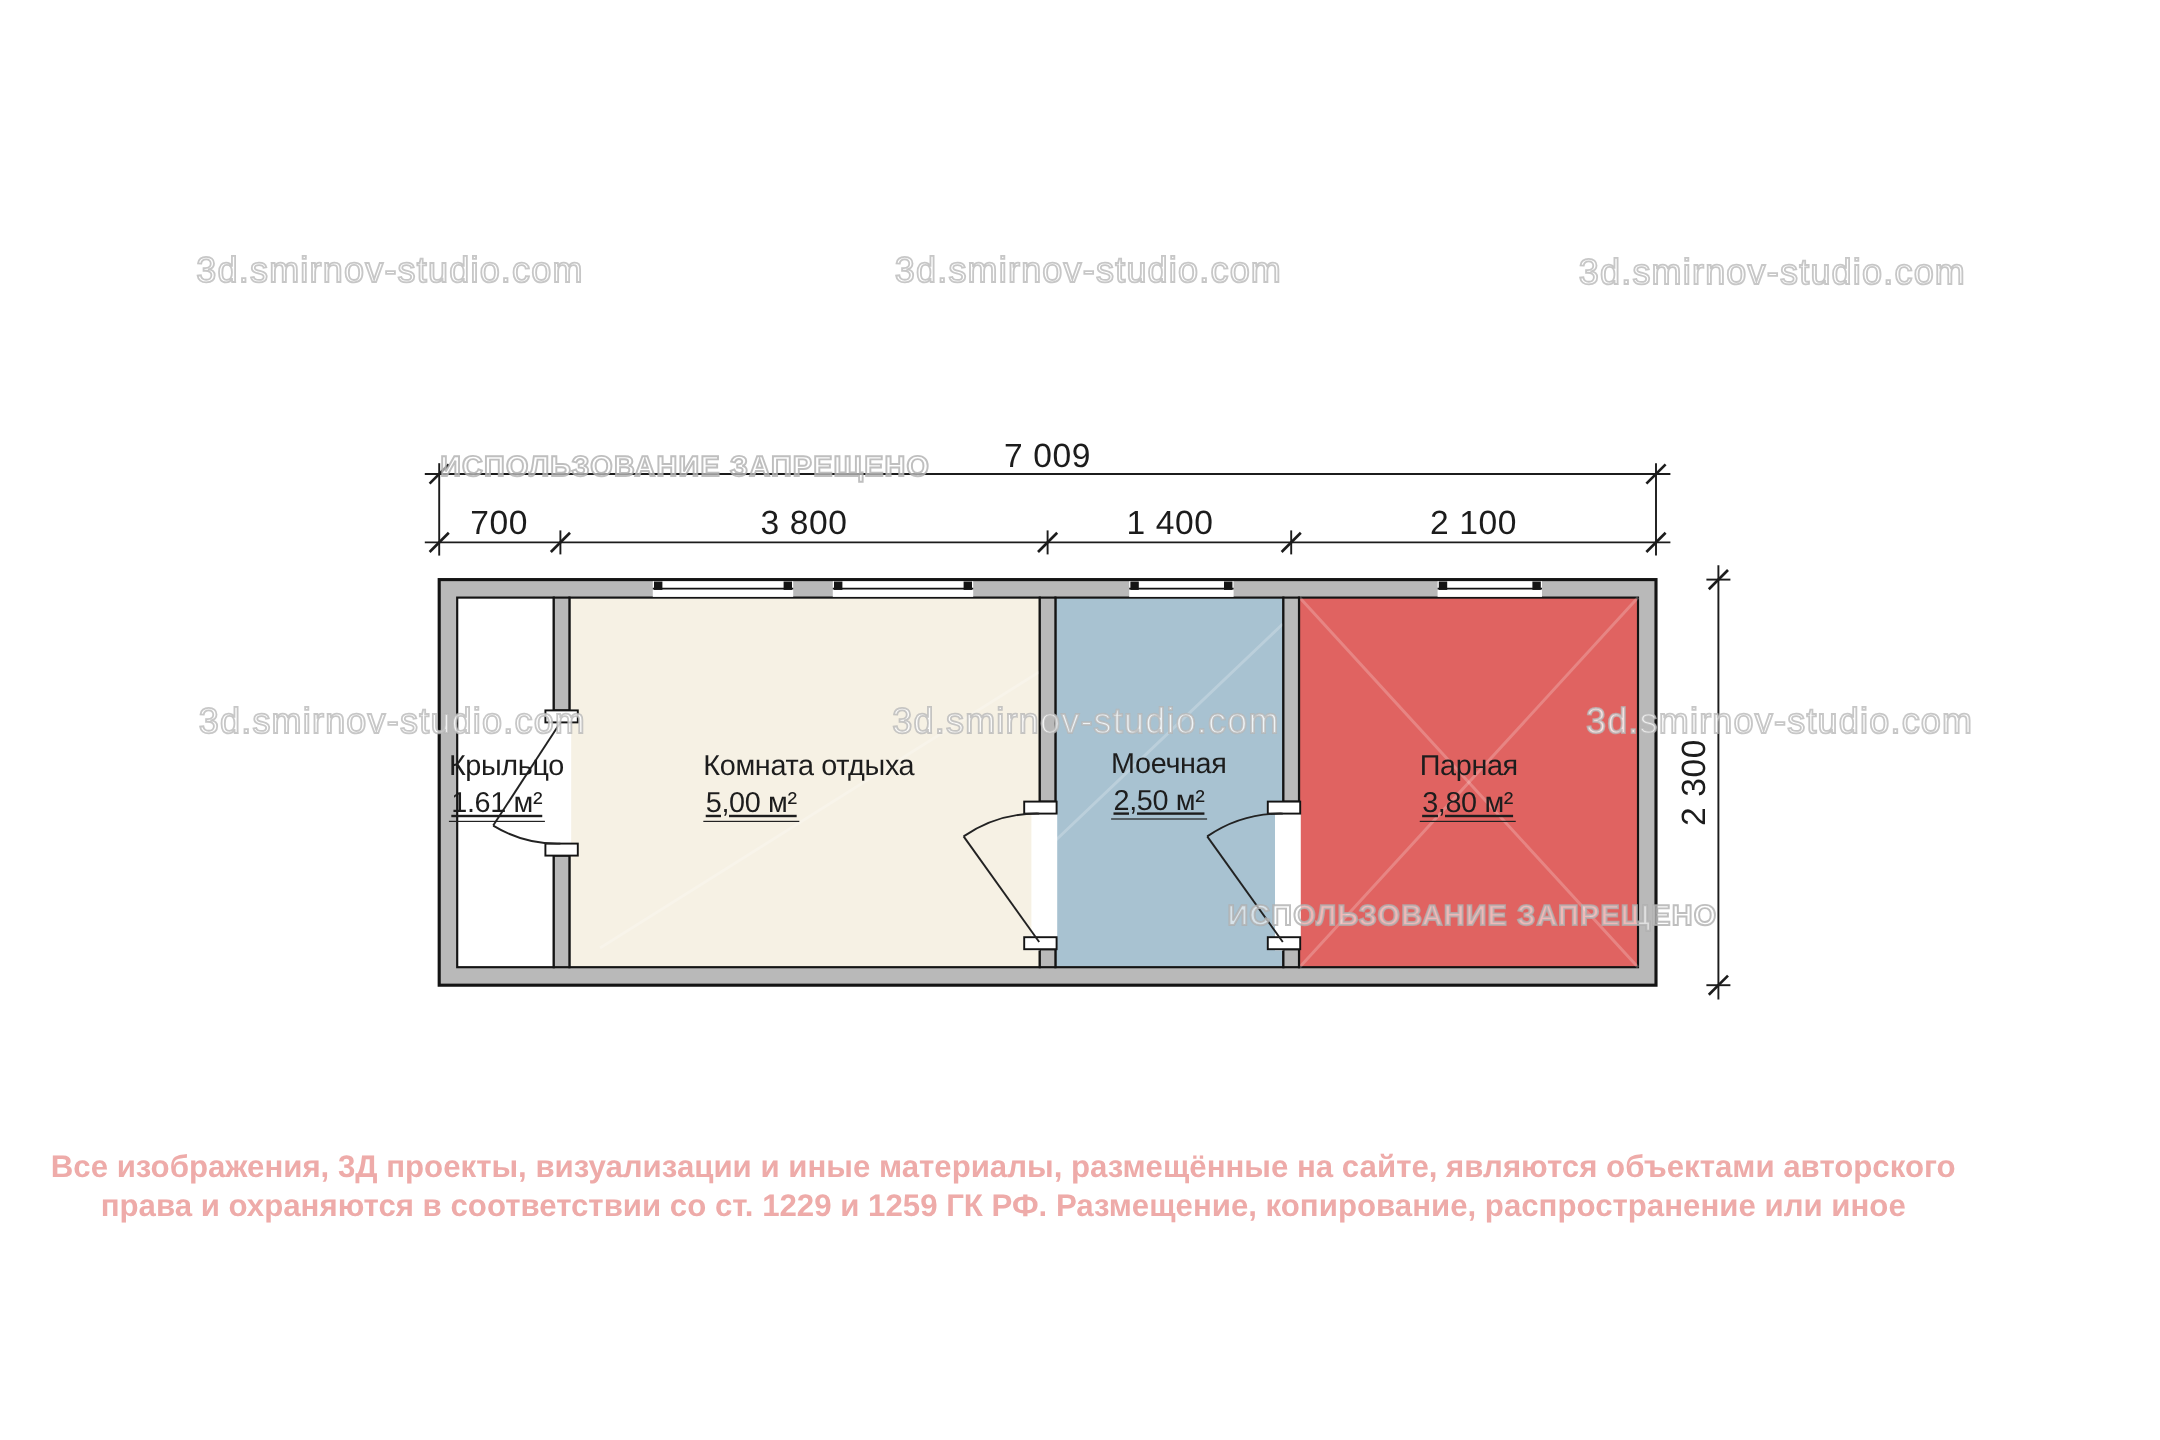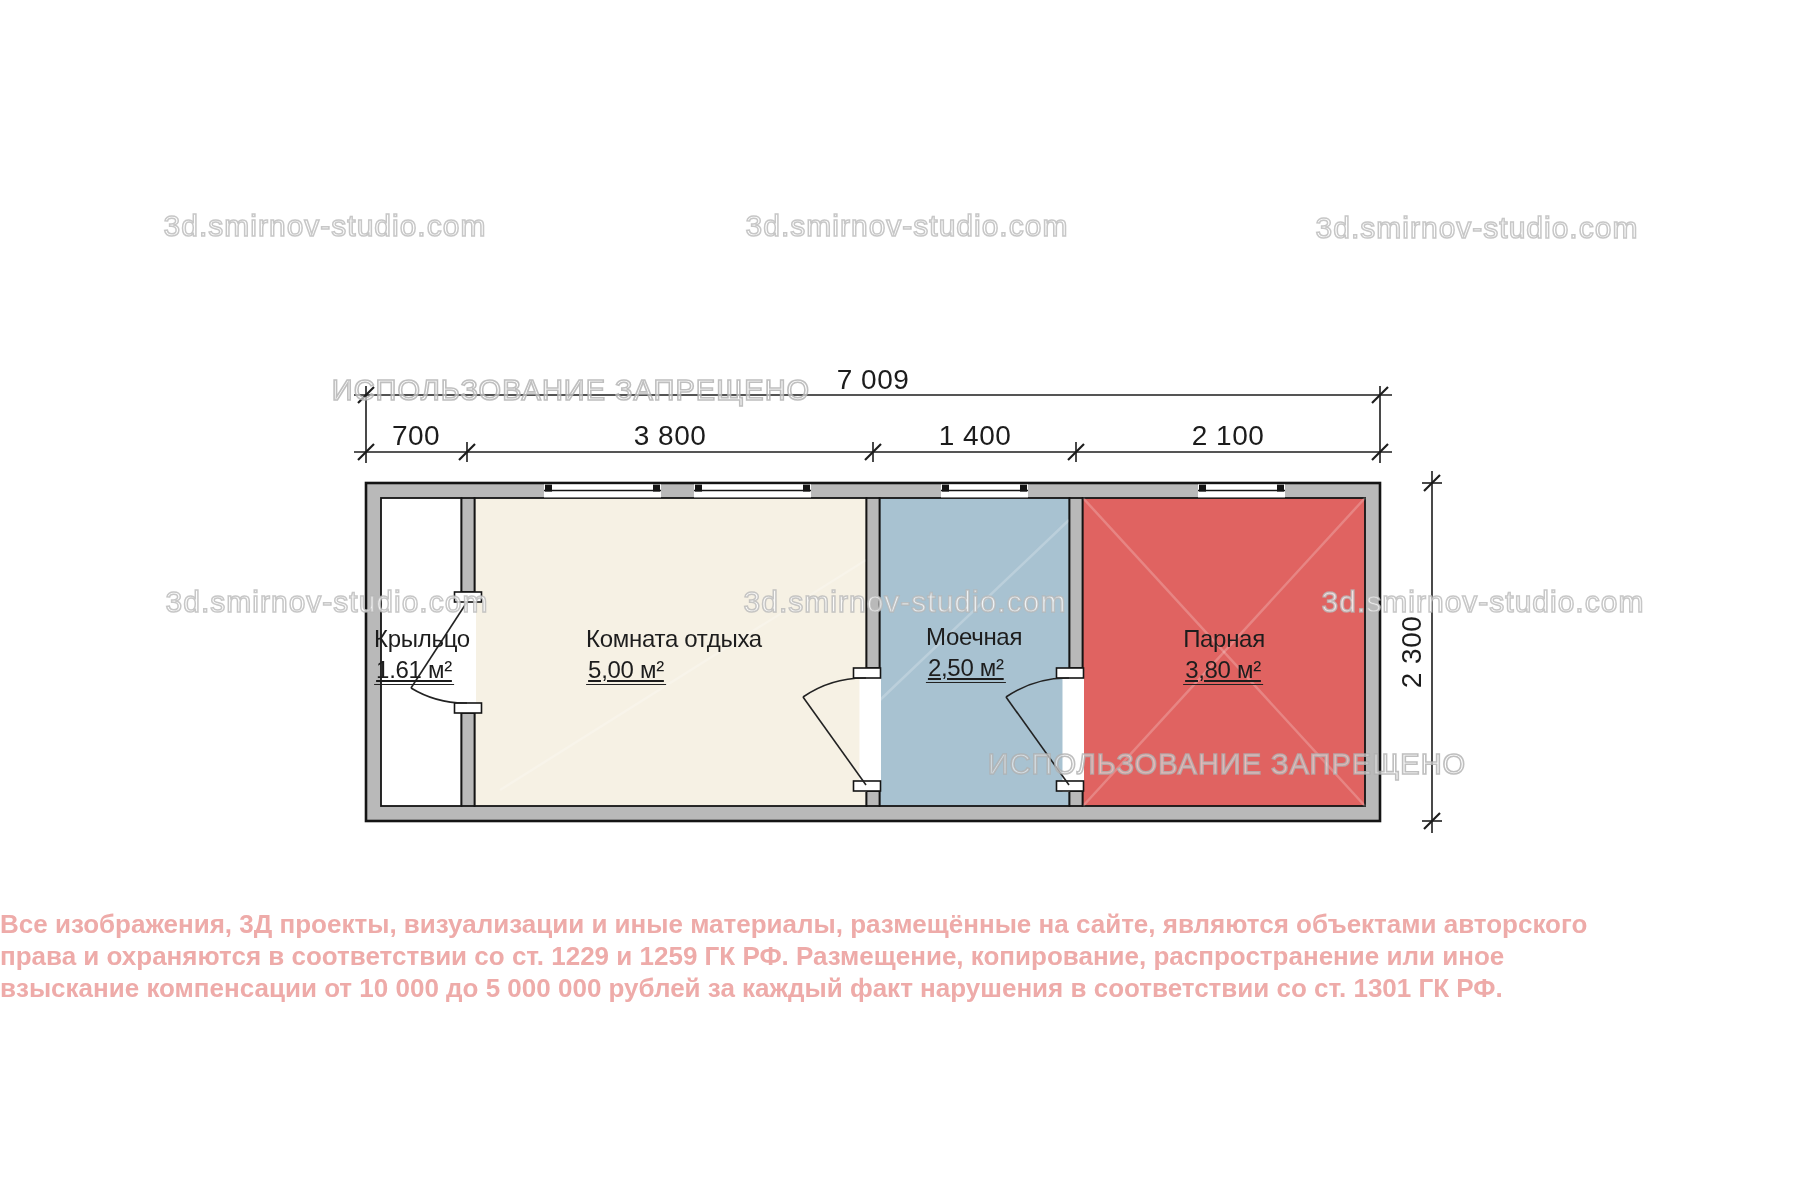--- a/index.html
+++ b/index.html
@@ -10,37 +10,37 @@
   .abs{position:absolute;}
   .center{position:absolute;transform:translate(-50%,-50%);white-space:nowrap;}
   
   .wm{
     font-weight:normal;font-size:30px;letter-spacing:1px;
     color:rgba(255,255,255,0.55);
     -webkit-text-stroke:1.5px rgba(180,180,180,0.75);
     text-shadow:0 0 1px rgba(255,255,255,0.6);
   }
   .wm-big{
-    font-weight:normal;font-size:29px;letter-spacing:1px;
+    font-weight:bold;font-size:24px;letter-spacing:1px;
     color:rgba(255,255,255,0.55);
     -webkit-text-stroke:1.6px rgba(175,175,175,0.8);
   }
   
   .dim{
     font-size:28px;color:#1c1c1c;letter-spacing:0.5px;
   }
   .dim-vert{transform:translate(-50%,-50%) rotate(-90deg);}
   
   .roomlbl{color:#1d1d1d;}
   .roomlbl .rname{font-size:24px;letter-spacing:-0.3px;line-height:29px;}
   .roomlbl .rarea{font-size:24px;letter-spacing:-0.3px;line-height:29px;margin-top:2px;text-decoration:underline;}
   .roomlbl .rarea span{border-bottom:1.6px solid #222;padding:0 2px 1px 2px;}
   
   .disclaimer{
-    left:0;top:908px;width:1672px;text-align:left;
+    left:0;top:956px;width:1672px;text-align:center;
     color:#eeaba9;font-weight:bold;font-size:26px;line-height:32px;
   }
   .disclaimer .dline{height:32px;}
   .disclaimer .und{text-decoration:underline;}
 </style>
 </head>
 <body>
 
 <svg class="abs" style="left:0;top:0" width="1800" height="1200" viewBox="0 0 1800 1200">
 
@@ -177,14 +177,13 @@
 <div class="center wm" style="left:1477px;top:228px">3d.smirnov-studio.com</div>
 <div class="center wm" style="left:327px;top:602px">3d.smirnov-studio.com</div>
 <div class="center wm" style="left:905px;top:602px">3d.smirnov-studio.com</div>
 <div class="center wm" style="left:1483px;top:602px">3d.smirnov-studio.com</div>
 <div class="center wm-big" style="left:571px;top:390px">ИСПОЛЬЗОВАНИЕ ЗАПРЕЩЕНО</div>
 <div class="center wm-big" style="left:1227px;top:764px">ИСПОЛЬЗОВАНИЕ ЗАПРЕЩЕНО</div>
 
 <div class="abs disclaimer">
   <div class="dline">Все изображения, 3Д проекты, визуализации и иные материалы, размещённые на сайте, являются объектами авторского</div>
   <div class="dline">права и охраняются в соответствии со ст. 1229 и 1259 ГК РФ. Размещение, копирование, распространение или иное</div>
-  <div class="dline">взыскание компенсации от 10 000 до 5 000 000 рублей за каждый факт нарушения в соответствии со ст. 1301 ГК РФ.</div>
 </div>
 
 </body></html>

